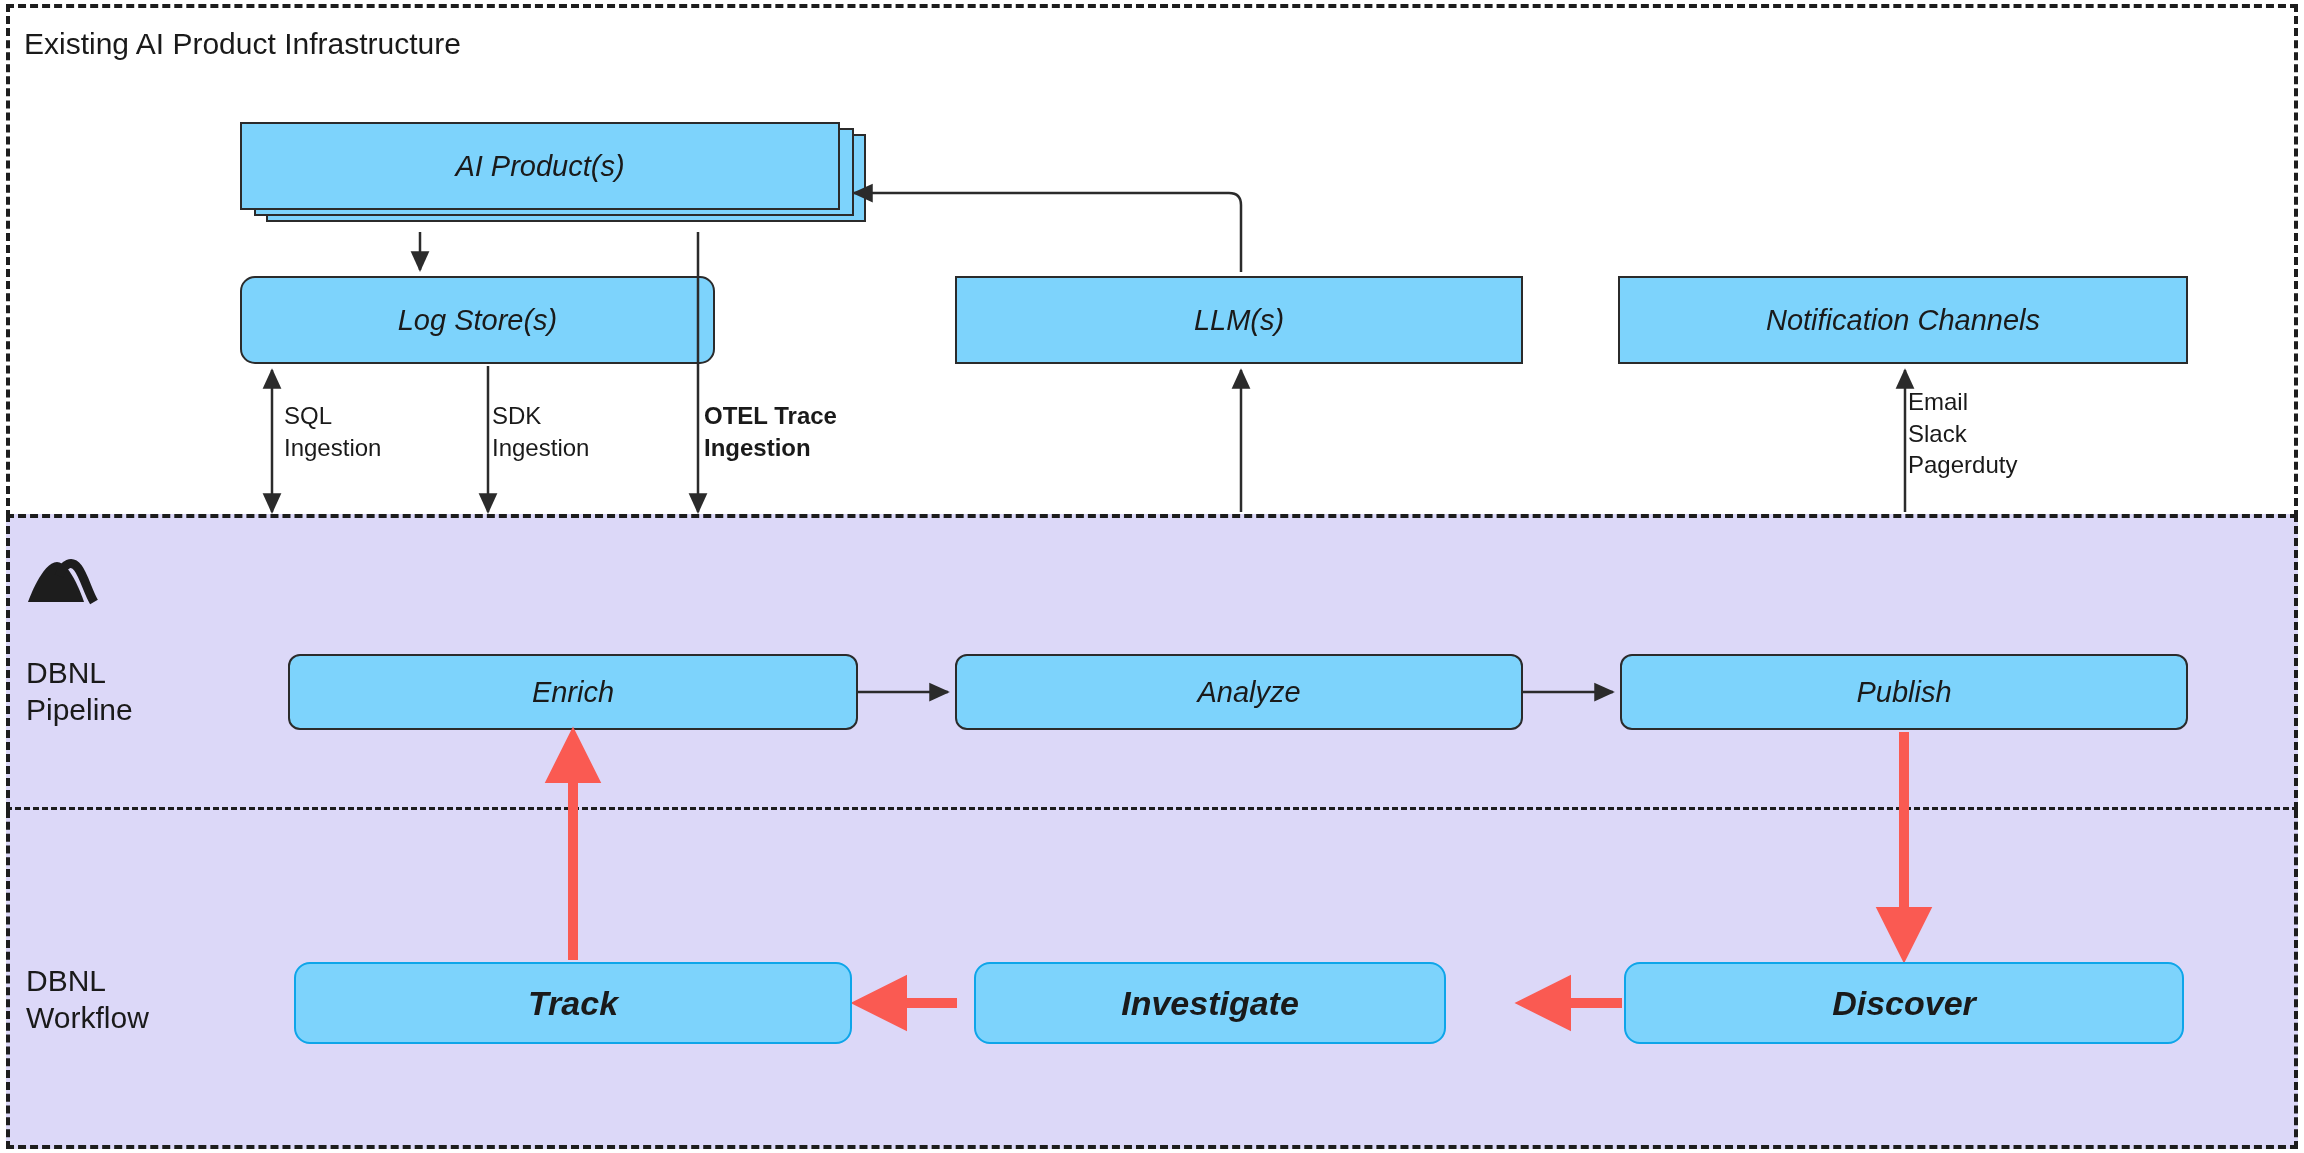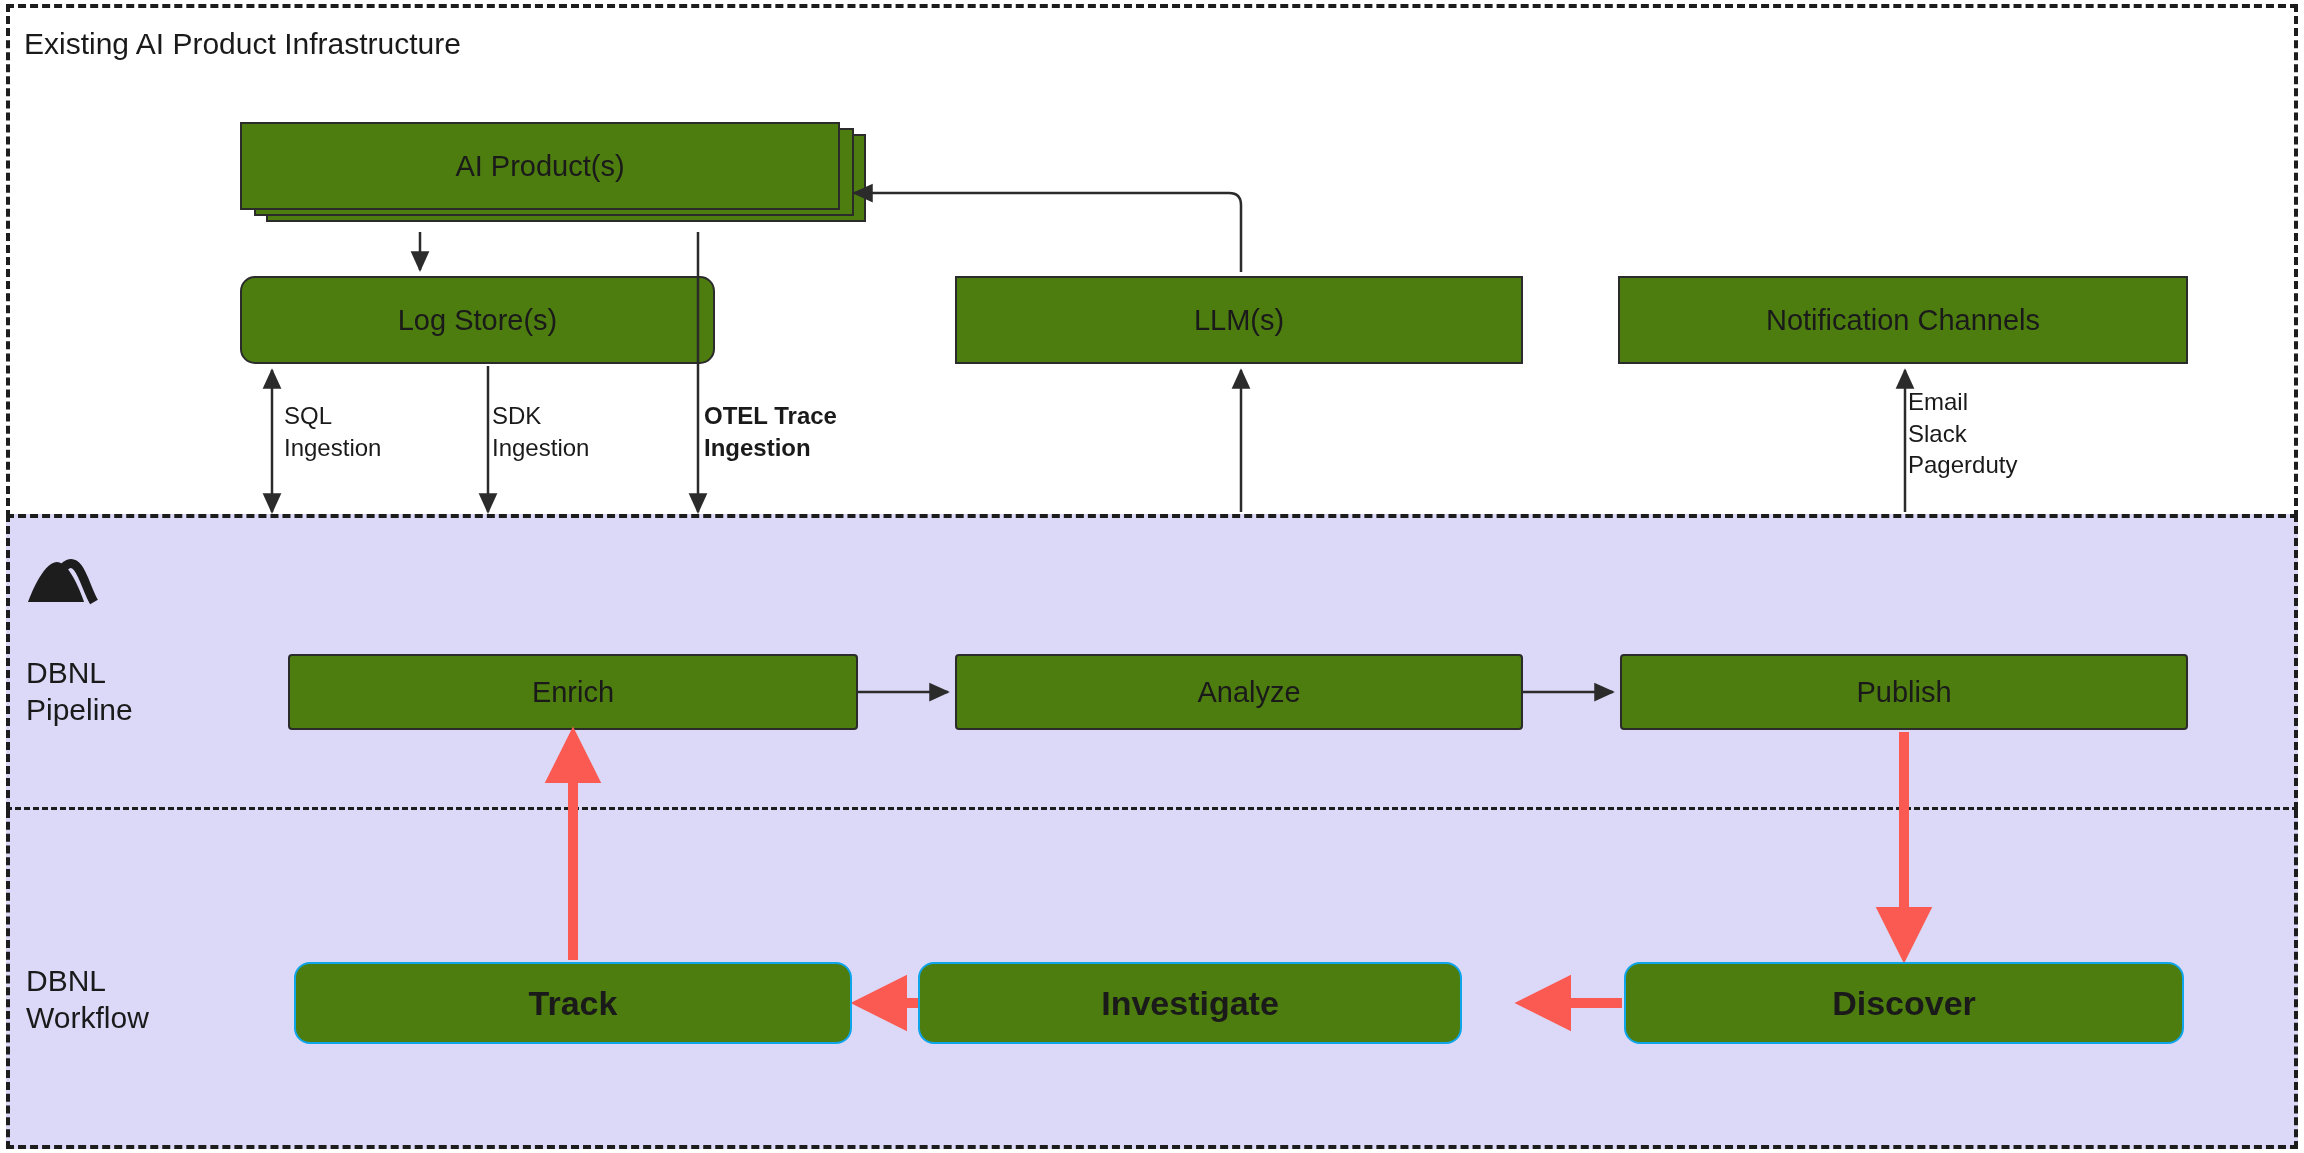--- a/index.html
+++ b/index.html
@@ -71,30 +71,31 @@
     left: 26px;
     top: 550px;
     width: 80px;
     height: 58px;
   }
 
   
   .node {
     position: absolute;
     box-sizing: border-box;
-    background: #4d7c0f;
+    background: #7dd3fc;
     border: 2px solid #2b2b2b;
     display: flex;
     align-items: center;
     justify-content: center;
     font-size: 29px;
     color: #1a1a1a;
     text-align: center;
-  }
-  .node.rounded { border-radius: 4px; }
+    font-style: italic;
+  }
+  .node.rounded { border-radius: 12px; }
   .node.stack-ghost { z-index: 1; }
   .node.stack-front { z-index: 3; }
 
   
   .node.redbox {
     border: 2px solid #0ea5e9;
     border-radius: 16px;
     font-weight: bold;
     font-size: 34px;
     z-index: 6;
@@ -107,21 +108,21 @@
 
   #log-store   { left: 240px; top: 276px; width: 475px; height: 88px; border-radius: 15px; }
   #llm         { left: 955px; top: 276px; width: 568px; height: 88px; }
   #notif       { left: 1618px; top: 276px; width: 570px; height: 88px; }
 
   #enrich  { left: 288px;  top: 654px; width: 570px; height: 76px; }
   #analyze { left: 955px;  top: 654px; width: 568px; height: 76px; padding-left: 20px; }
   #publish { left: 1620px; top: 654px; width: 568px; height: 76px; }
 
   #track       { left: 294px;  top: 962px; width: 558px; height: 82px; }
-  #investigate { left: 918px;  top: 962px; width: 544px; height: 82px; }
+  #investigate { left: 974px;  top: 962px; width: 472px; height: 82px; }
   #discover    { left: 1624px; top: 962px; width: 560px; height: 82px; }
 
   
   .edge-label {
     position: absolute;
     font-size: 24px;
     color: #1a1a1a;
     line-height: 1.32;
     white-space: pre-line;
   }

